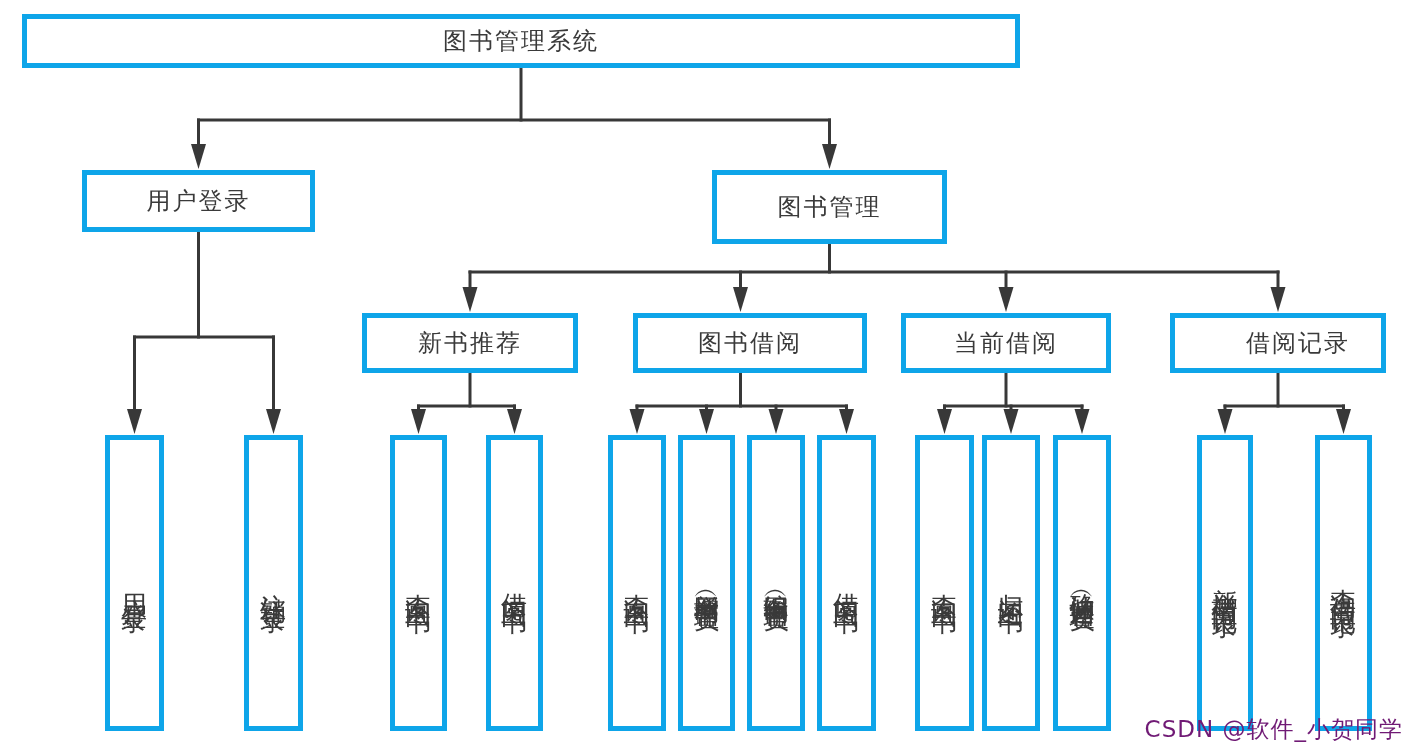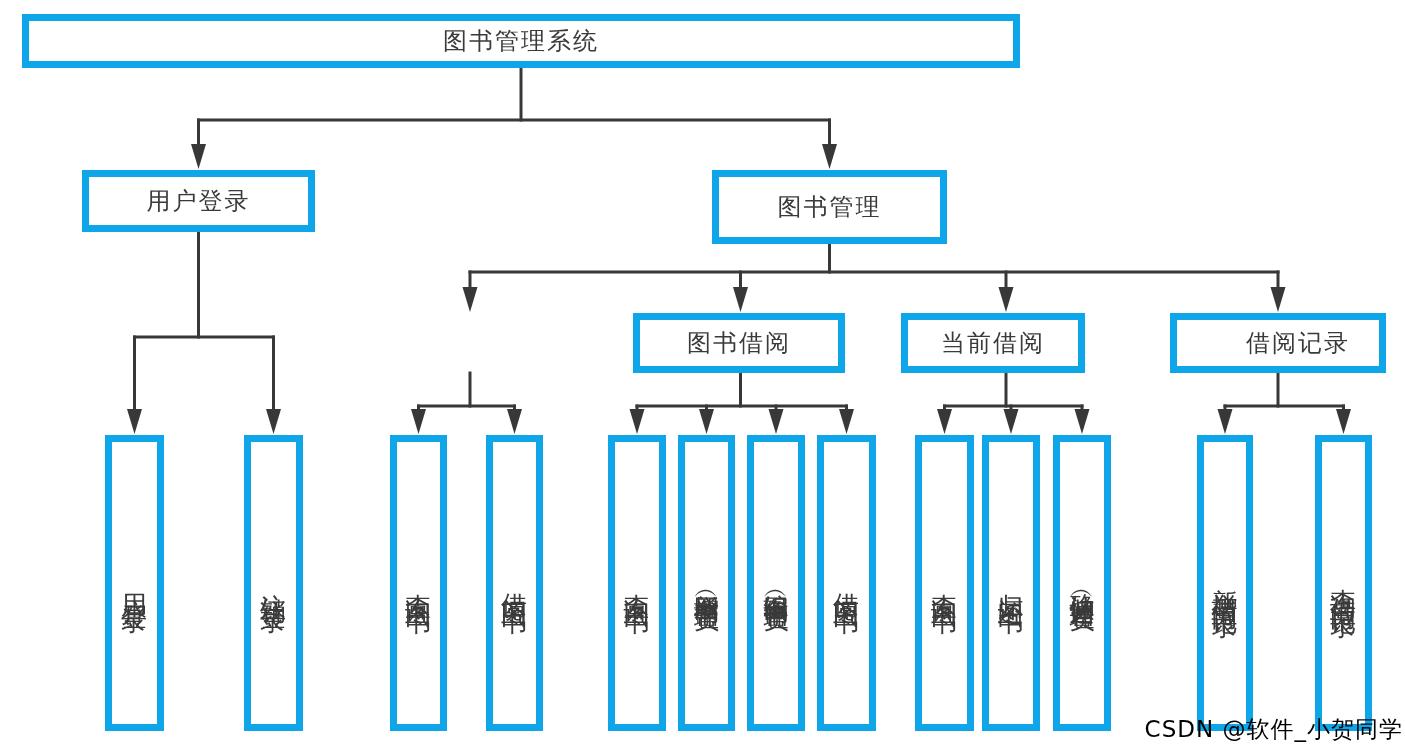--- a/index.html
+++ b/index.html
@@ -24,21 +24,21 @@
   #nodes-layer {
     position: absolute;
     left: 0; top: 0;
     width: 1405px;
     height: 747px;
   }
   .node {
     position: absolute;
     box-sizing: border-box;
     background: #ffffff;
-    border: 7px solid #0ea5e9;
+    border: 5px solid #0ea5e9;
     color: #3a3a3a;
     display: flex;
     align-items: center;
     justify-content: center;
     text-align: center;
   }
   .node.horizontal .node-label {
     font-size: 24px;
     letter-spacing: 2px;
     white-space: nowrap;
@@ -51,21 +51,21 @@
   }
   .node.vertical.long .node-label {
     font-size: 25px;
     letter-spacing: 2px;
   }
   #watermark {
     position: absolute;
     right: 2px;
     top: 714px;
     font-size: 23px;
-    color: #000000;
+    color: #701a75;
     letter-spacing: 1px;
     white-space: nowrap;
     z-index: 5;
   }
 </style>
 </head>
 <body>
 
 <div id="diagram-canvas">
   <svg id="connector-layer" viewBox="0 0 1405 747" xmlns="http://www.w3.org/2000/svg">
@@ -125,24 +125,27 @@
   <div id="nodes-layer">
       <div class="node horizontal" style="left: 22px; top: 14px; width: 998px; height: 54px;">
         <span class="node-label">图书管理系统</span>
       </div>
       <div class="node horizontal" style="left: 82px; top: 170px; width: 233px; height: 62px;">
         <span class="node-label">用户登录</span>
       </div>
       <div class="node horizontal" style="left: 712px; top: 170px; width: 235px; height: 74px;">
         <span class="node-label">图书管理</span>
       </div>
-      <div class="node horizontal" style="left: 633px; top: 313px; width: 212px; height: 60px;">
+      <div class="node horizontal" style="left: 362px; top: 313px; width: 216px; height: 60px;">
+        <span class="node-label">新书推荐</span>
+      </div>
+      <div class="node horizontal" style="left: 633px; top: 313px; width: 234px; height: 60px;">
         <span class="node-label">图书借阅</span>
       </div>
-      <div class="node horizontal" style="left: 901px; top: 313px; width: 184px; height: 60px;">
+      <div class="node horizontal" style="left: 901px; top: 313px; width: 210px; height: 60px;">
         <span class="node-label">当前借阅</span>
       </div>
       <div class="node horizontal" style="left: 1170px; top: 313px; width: 216px; height: 60px; padding-left: 40px;">
         <span class="node-label">借阅记录</span>
       </div>
       <div class="node vertical" style="left: 105px; top: 435px; width: 59px; height: 296px;">
         <span class="node-label">用户登录</span>
       </div>
       <div class="node vertical" style="left: 244px; top: 435px; width: 59px; height: 296px;">
         <span class="node-label">注销登录</span>

